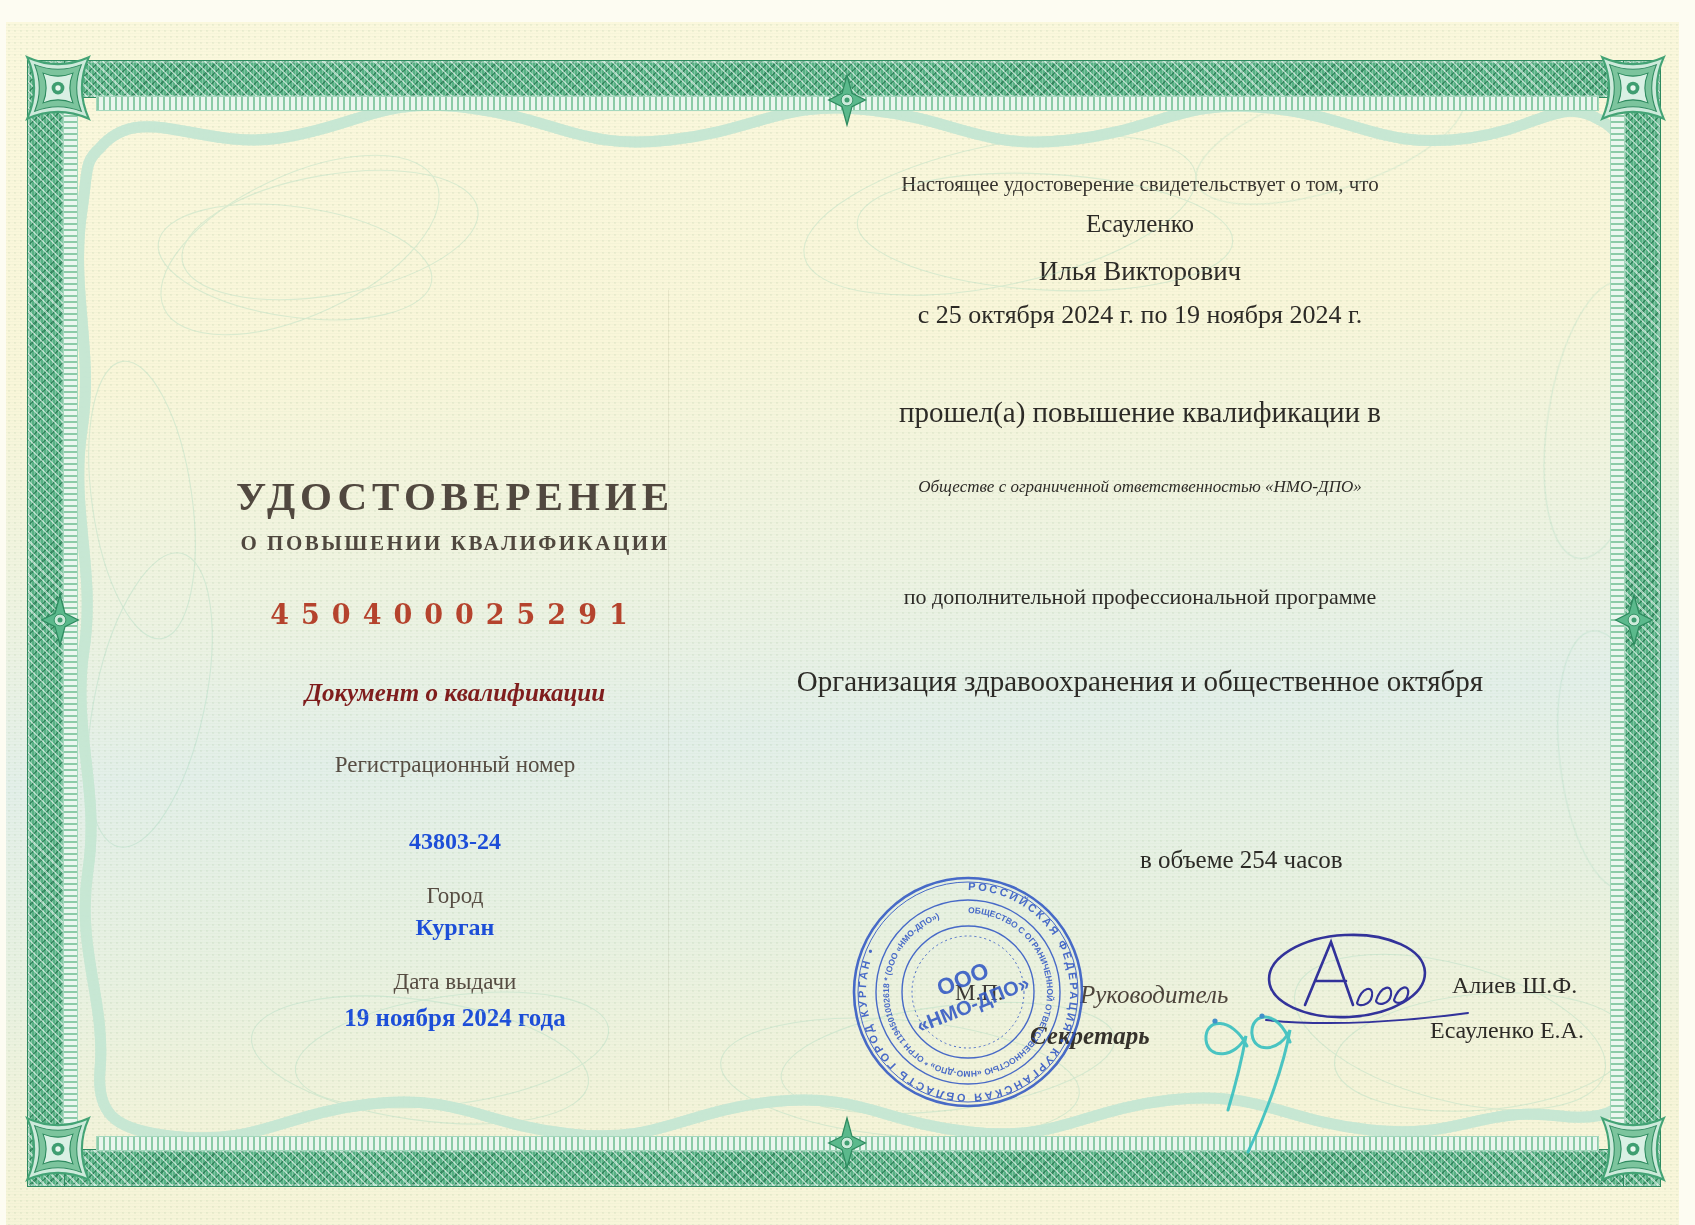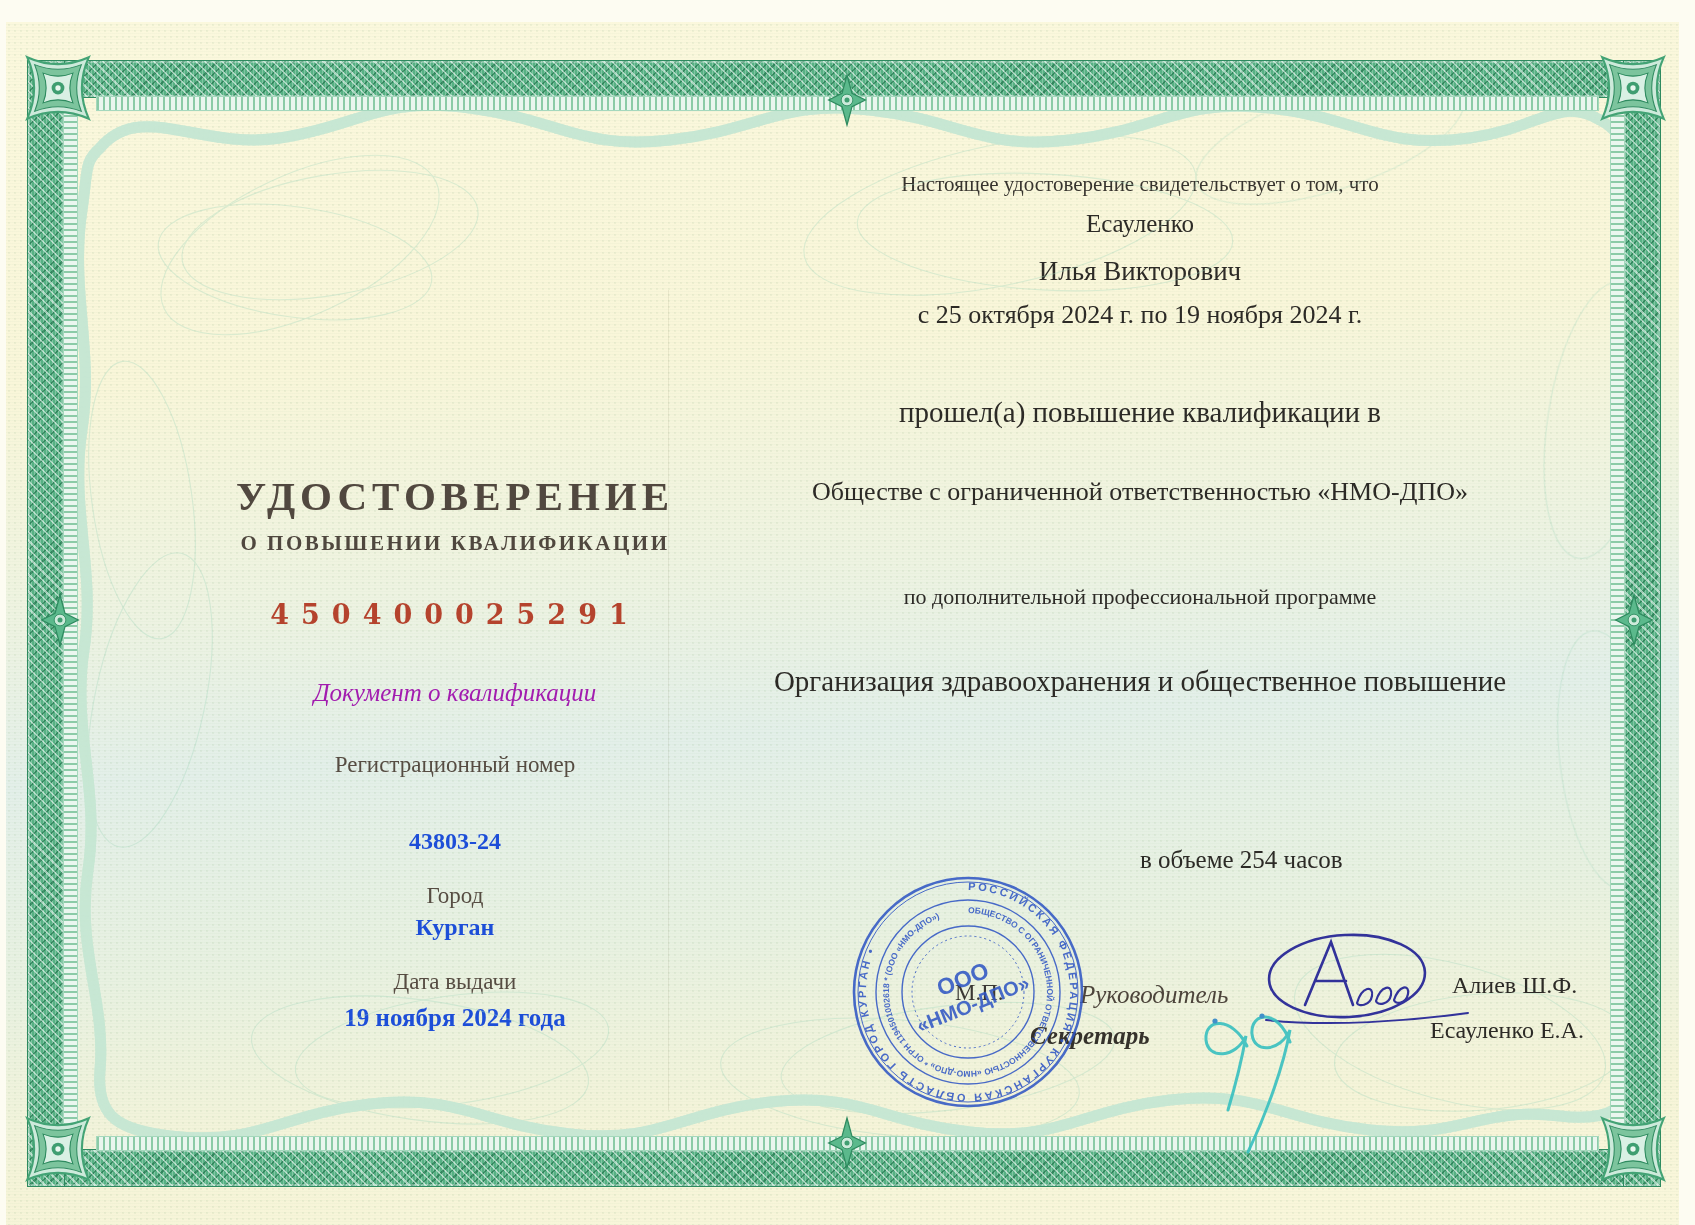--- a/index.html
+++ b/index.html
@@ -35,32 +35,32 @@
   .star4{position:absolute;width:40px;height:56px;}
   svg.overlay{position:absolute;left:0;top:0;pointer-events:none;}
 
   
   .line{position:absolute;text-align:center;color:#2c2a26;}
   .lcol .line{left:145px;width:620px;}
   .rcol .line{left:770px;width:740px;}
   .title{top:472px;font-size:41px;font-weight:bold;letter-spacing:5px;color:#51483f;}
   .subtitle{top:531px;font-size:21px;font-weight:bold;letter-spacing:2.5px;color:#4f473e;}
   .serial{top:599px;font-family:"DejaVu Serif",serif;font-size:27px;font-weight:bold;letter-spacing:12px;color:#b5432d;}
-  .doctype{top:679px;font-size:25px;font-style:italic;color:#a21caf;}
+  .doctype{top:679px;font-size:25px;font-style:italic;color:#7f1d1d;font-weight:bold;}
   .label{font-size:23px;color:#564c42;}
   .value{font-weight:bold;color:#1d4ed8;}
   .reg-label{top:752px;} .reg-value{top:828px;font-size:24px;}
   .city-label{top:883px;} .city-value{top:914px;font-size:24px;}
   .date-label{top:969px;} .date-value{top:1004px;font-size:25px;}
   .intro{top:172px;font-size:21px;color:#37342e;}
   .surname{top:210px;font-size:25px;}
   .name{top:256px;font-size:27px;}
   .period{top:300px;font-size:26px;}
   .action{top:396px;font-size:29px;}
-  .org{top:477px;font-size:26px;}
+  .org{top:477px;font-size:17px;font-style:italic;}
   .prog-label{top:584px;font-size:22px;}
   .prog-name{top:665px;font-size:29px;}
   .volume{position:absolute;left:1140px;top:846px;font-size:25px;color:#2c2a26;}
   .mp{position:absolute;left:955px;top:980px;font-size:23px;color:#3a3733;z-index:3;}
   .head-label{position:absolute;left:1080px;top:981px;font-size:25px;font-style:italic;color:#4c443b;z-index:3;}
   .sec-label{position:absolute;left:1030px;top:1022px;font-size:25px;font-style:italic;font-weight:bold;color:#35312b;z-index:3;}
   .head-name{position:absolute;left:1452px;top:972px;font-size:24px;color:#2c2a26;z-index:3;}
   .sec-name{position:absolute;left:1430px;top:1017px;font-size:24px;color:#2c2a26;z-index:3;}
   .stamp{position:absolute;left:848px;top:872px;width:240px;height:240px;z-index:5;opacity:.87;}
   .sigs{z-index:6;}
@@ -164,21 +164,21 @@
   </div>
 
   <div class="rcol z3">
     <div class="line intro">Настоящее удостоверение свидетельствует о том, что</div>
     <div class="line surname">Есауленко</div>
     <div class="line name">Илья Викторович</div>
     <div class="line period">с 25 октября 2024 г. по 19 ноября 2024 г.</div>
     <div class="line action">прошел(а) повышение квалификации в</div>
     <div class="line org">Обществе с ограниченной ответственностью «НМО-ДПО»</div>
     <div class="line prog-label">по дополнительной профессиональной программе</div>
-    <div class="line prog-name">Организация здравоохранения и общественное повышение</div>
+    <div class="line prog-name">Организация здравоохранения и общественное октября</div>
   </div>
   <div class="volume z3">в объеме 254 часов</div>
 
   <div class="mp">М.П.</div>
   <div class="head-label">Руководитель</div>
   <div class="sec-label">Секретарь</div>
   <div class="head-name">Алиев Ш.Ф.</div>
   <div class="sec-name">Есауленко Е.А.</div>
 
   <svg class="stamp" viewBox="0 0 240 240">

